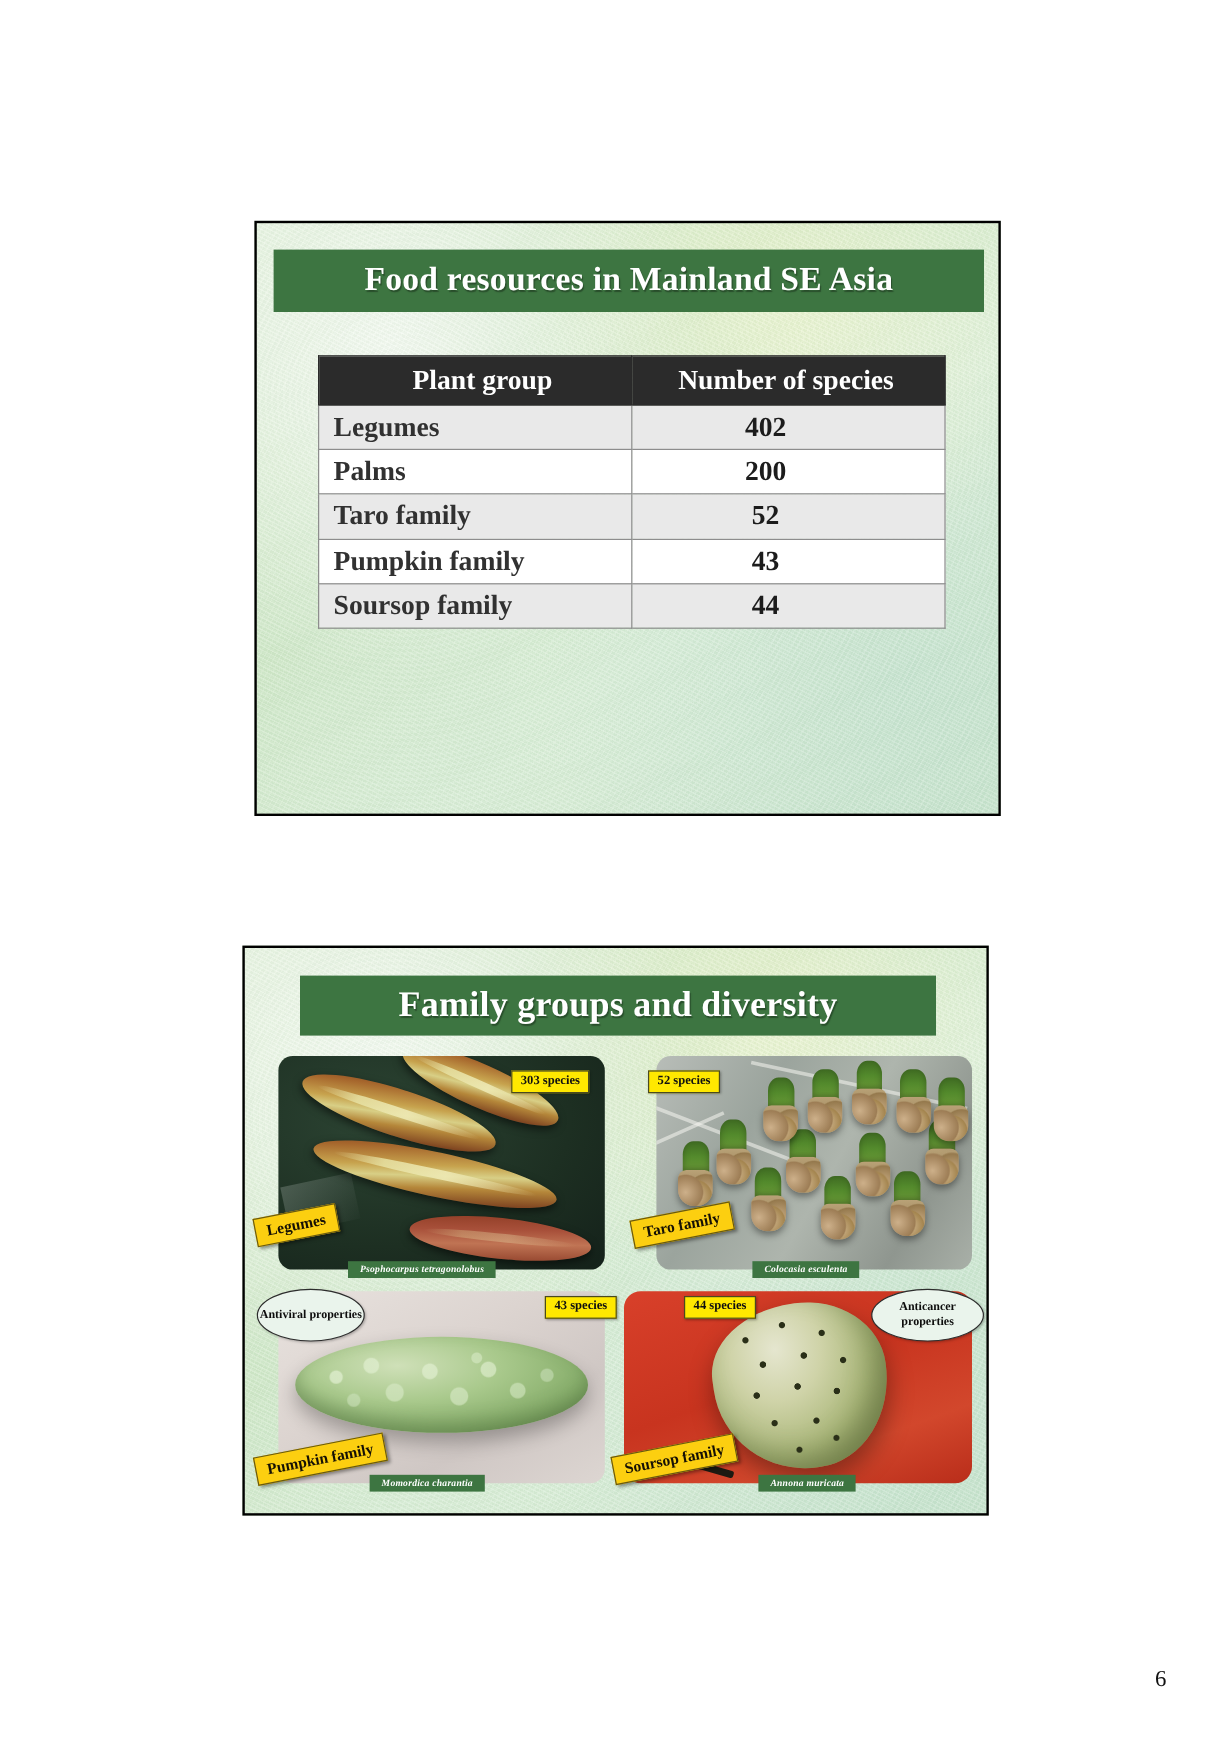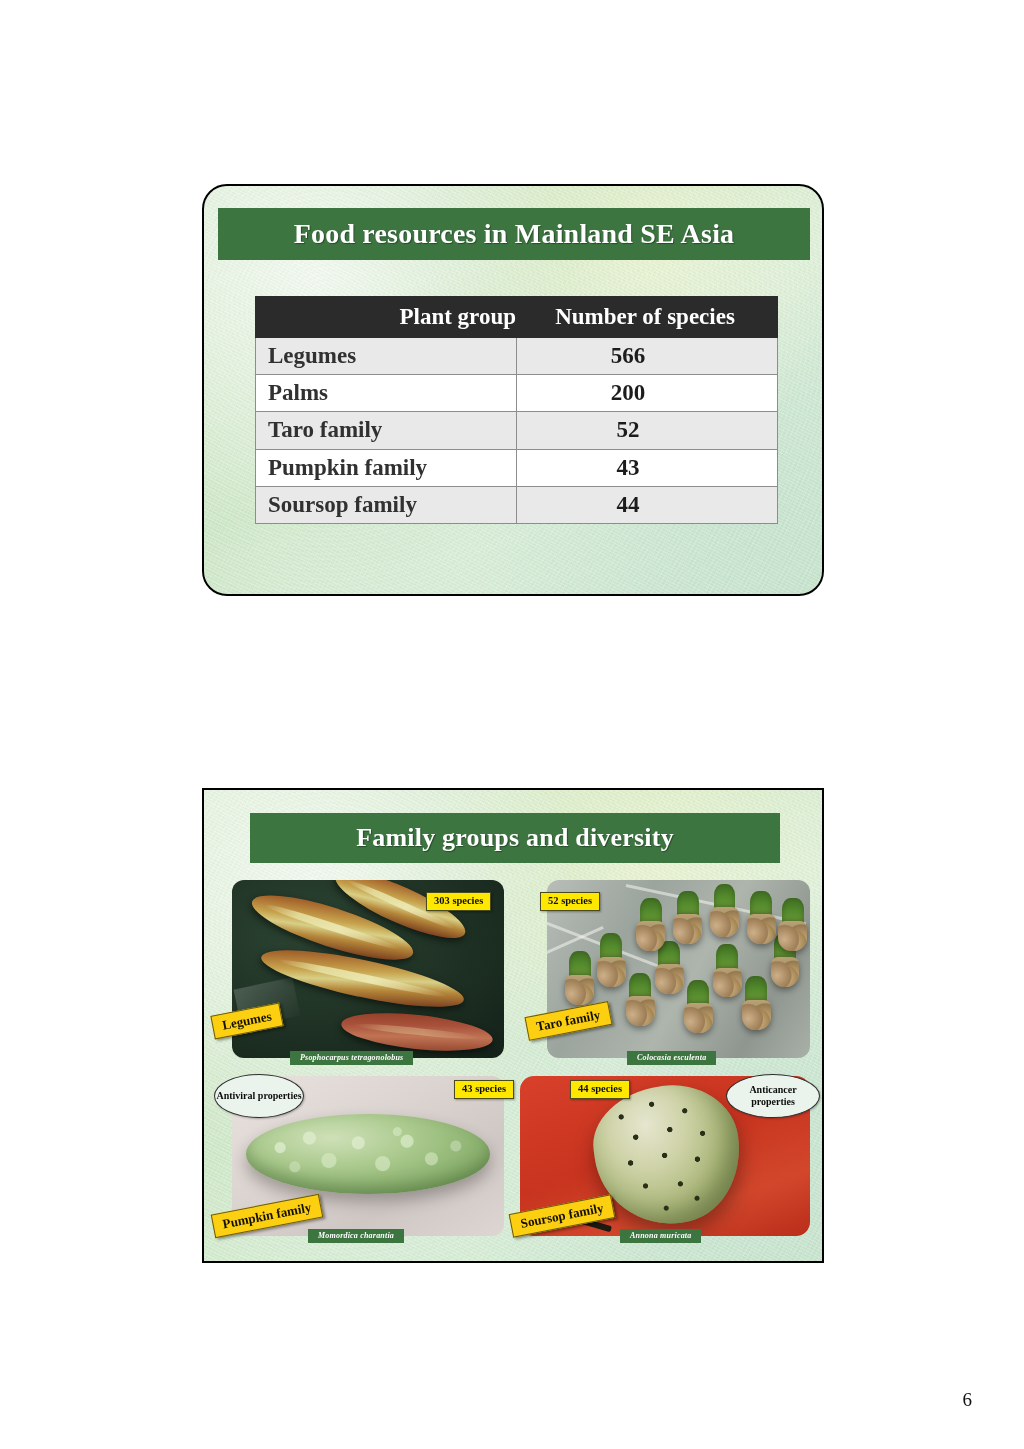--- a/index.html
+++ b/index.html
@@ -52,21 +52,21 @@
     font-weight: bold;
     text-align: center;
     display: flex;
     align-items: center;
     justify-content: center;
     letter-spacing: 0.2px;
     text-shadow: 1px 1px 1px rgba(0,0,0,0.35);
   }
 
   
-  #slide-1 { left: 202px; top: 184px; width: 622px; height: 412px; border-radius: 25px; }
+  #slide-1 { left: 212px; top: 184px; width: 622px; height: 496px; }
   #slide-1 .title-bar {
     left: 14px; top: 22px; width: 592px; height: 52px;
     font-size: 28px;
   }
   .species-table {
     position: absolute;
     left: 51px; top: 110px;
     width: 523px;
     border-collapse: collapse;
     table-layout: fixed;
@@ -77,42 +77,42 @@
     padding: 4px 0 5px 0;
     line-height: 1.18;
   }
   .species-table thead th {
     background: #2b2b2b;
     color: #ffffff;
     border: 1px solid #2b2b2b;
     font-weight: bold;
     padding: 6px 0 7px 0;
   }
-  .species-table thead th.col-group { text-align: right;   padding-left: 12px; }
+  .species-table thead th.col-group { text-align: center;   padding-left: 12px; }
   .species-table thead th.col-count { text-align: center; padding-right: 4px; }
   .species-table td.cell-group {
     text-align: left;
     padding-left: 12px;
     color: #313131;
     font-weight: bold;
   }
   .species-table td.cell-count {
     text-align: center;
     color: #1c1c1c;
     font-weight: bold;
     padding-right: 38px;
   }
   .species-table tbody tr:nth-child(odd)  td { background: #e9e9e9; }
   .species-table tbody tr:nth-child(even) td { background: #ffffff; }
 
   
   #slide-2 { left: 202px; top: 788px; width: 622px; height: 475px; }
   #slide-2 .title-bar {
     left: 46px; top: 23px; width: 530px; height: 50px;
-    font-size: 26px;
+    font-size: 30px;
   }
 
   .photo-grid {
     position: absolute;
     left: 0; top: 86px;
     width: 100%;
     height: 385px;
   }
   .photo-cell { position: absolute; }
   .photo {
@@ -345,21 +345,21 @@
   <table class="species-table">
     <thead>
       <tr>
         <th class="col-group">Plant group</th>
         <th class="col-count">Number of species</th>
       </tr>
     </thead>
     <tbody>
       <tr>
         <td class="cell-group">Legumes</td>
-        <td class="cell-count">566</td>
+        <td class="cell-count">402</td>
       </tr>
       <tr>
         <td class="cell-group">Palms</td>
         <td class="cell-count">200</td>
       </tr>
       <tr>
         <td class="cell-group">Taro family</td>
         <td class="cell-count">52</td>
       </tr>
       <tr>
@@ -465,21 +465,21 @@
     </div>
     <div class="species-badge" style="left:250px; top:204px;">43 species</div>
     <div class="family-tag" style="left:8px; top:328px;">Pumpkin family</div>
     <div class="property-oval" style="left:10px; top:198px; width:88px; height:42px;">Antiviral properties</div>
 
     <div class="photo-cell" style="left:316px; top:200px; width:290px; height:160px;">
       <div class="photo ph-soursop">
         <div class="soursop-body"></div>
         <div class="soursop-stem"></div>
       </div>
-      <div class="latin-caption" style="left:100px; bottom:-7px;">Annona muricata</div>
+      <div class="latin-caption" style="left:112px; bottom:-7px;">Annona muricata</div>
     </div>
     <div class="species-badge" style="left:366px; top:204px;">44 species</div>
     <div class="family-tag" style="left:306px; top:328px;">Soursop family</div>
     <div class="property-oval" style="left:522px; top:198px; width:92px; height:42px;">Anticancer properties</div>
 
   </div>
 </div>
 
 <div id="page-number">6</div>
 

